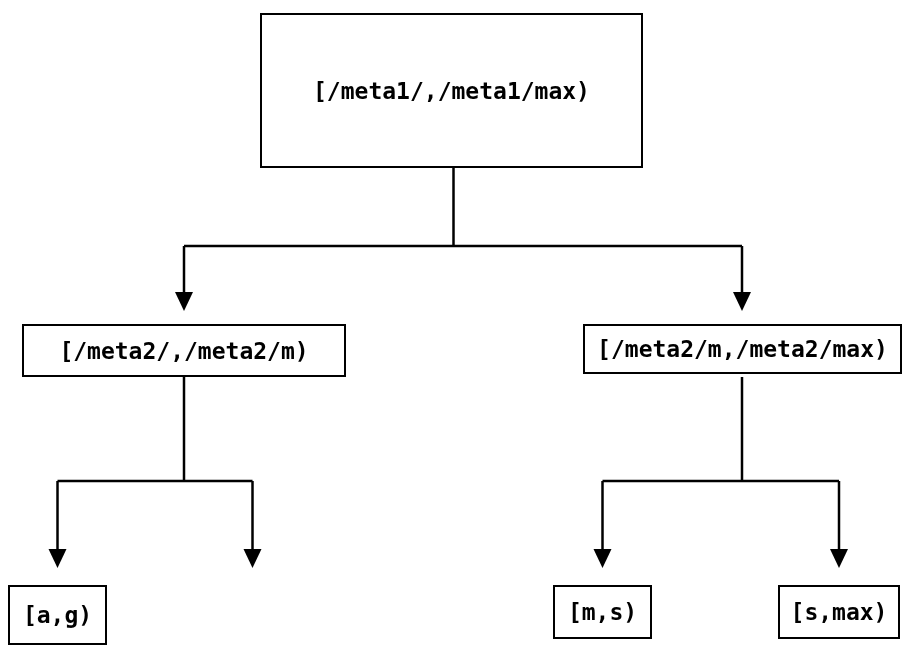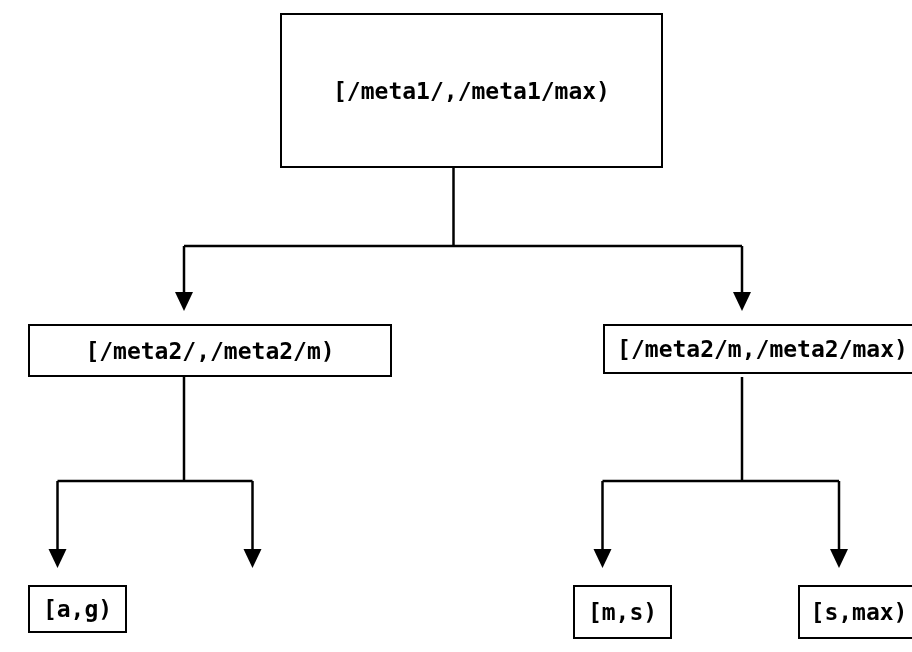--- a/index.html
+++ b/index.html
@@ -36,26 +36,25 @@
     box-sizing: border-box;
     border: 2.5px solid #000000;
     background: #ffffff;
     color: #000000;
     display: flex;
     align-items: center;
     justify-content: center;
     font-weight: 700;
     font-size: 23px;
     white-space: nowrap;
-    margin-left: 20px;
   }
   .node-root      { left: 260px; top: 13px;  width: 383px; height: 155px; }
-  .node-mid-left  { left: 8px;  top: 324px; width: 364px; height: 53px; }
+  .node-mid-left  { left: 22px;  top: 324px; width: 324px; height: 53px; }
   .node-mid-right { left: 583px; top: 324px; width: 319px; height: 50px; }
-  .node-leaf-ag   { left: 8px;   top: 585px; width: 99px;  height: 48px; justify-content: center; }
+  .node-leaf-ag   { left: 8px;   top: 585px; width: 99px;  height: 60px; justify-content: center; }
   .node-leaf-gm   { left: 203px; top: 585px; width: 99px;  height: 54px; }
   .node-leaf-ms   { left: 553px; top: 585px; width: 99px;  height: 54px; text-align: right; }
   .node-leaf-smax { left: 778px; top: 585px; width: 122px; height: 54px; text-align: center; }
 </style>
 </head>
 <body>
 
 <div class="canvas">
 
   <svg class="edges-svg" viewBox="0 0 912 652" xmlns="http://www.w3.org/2000/svg">

